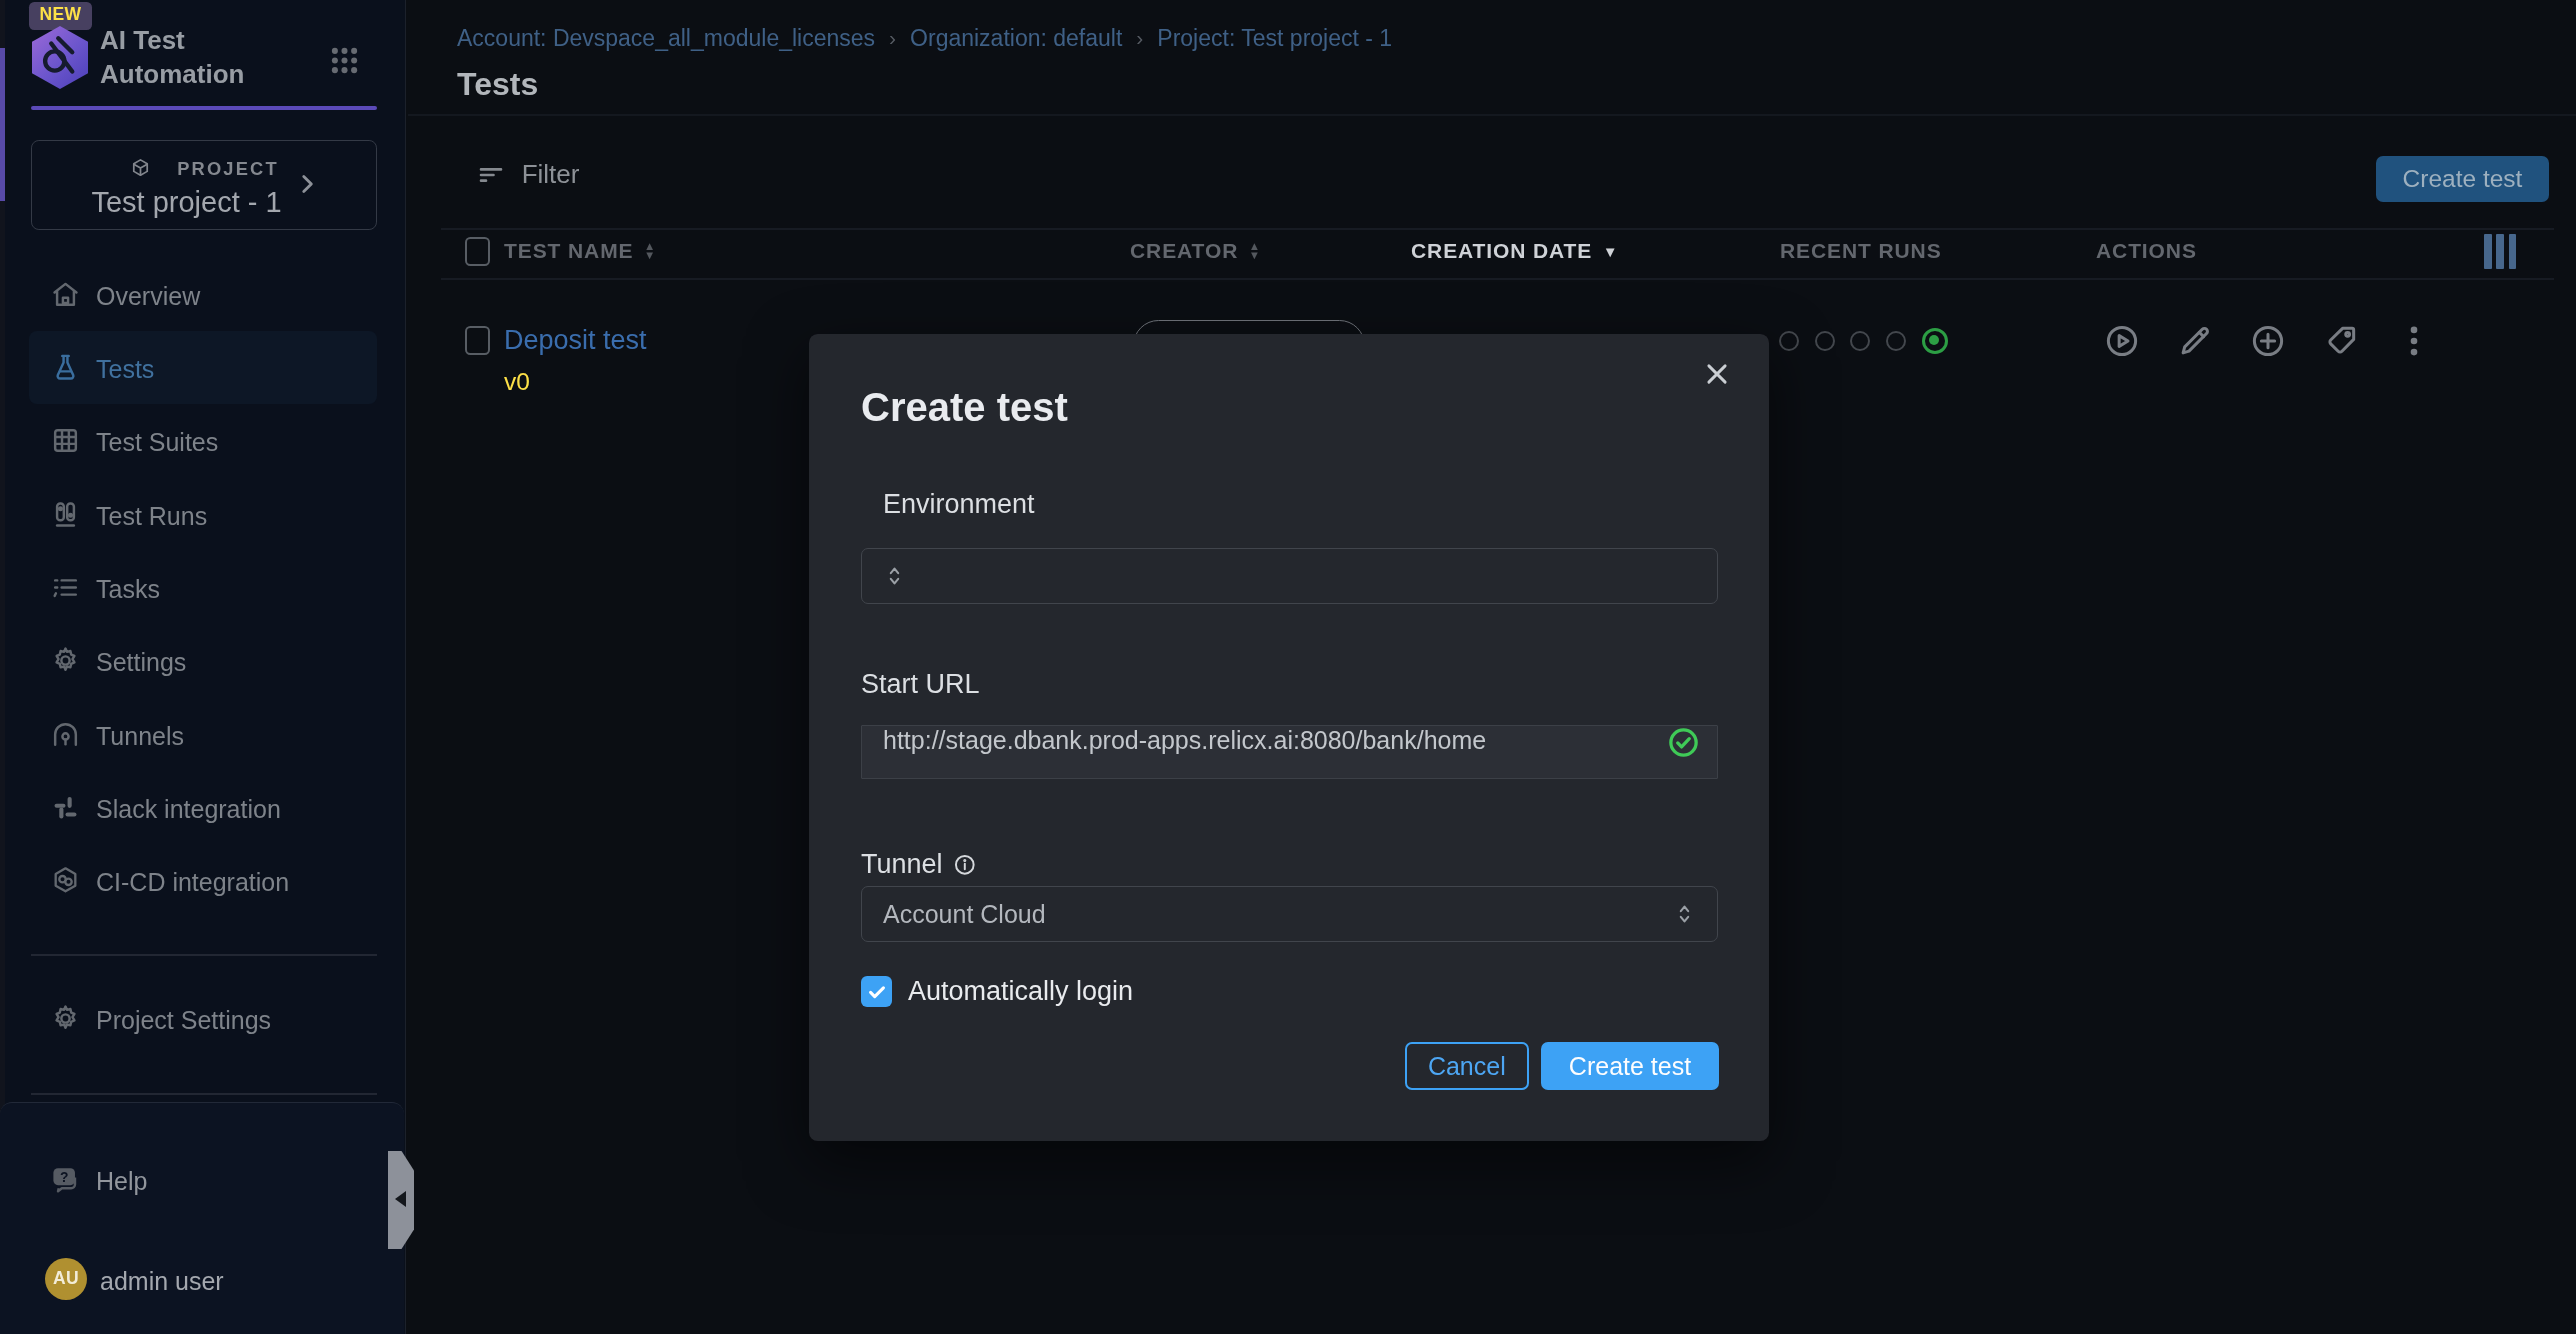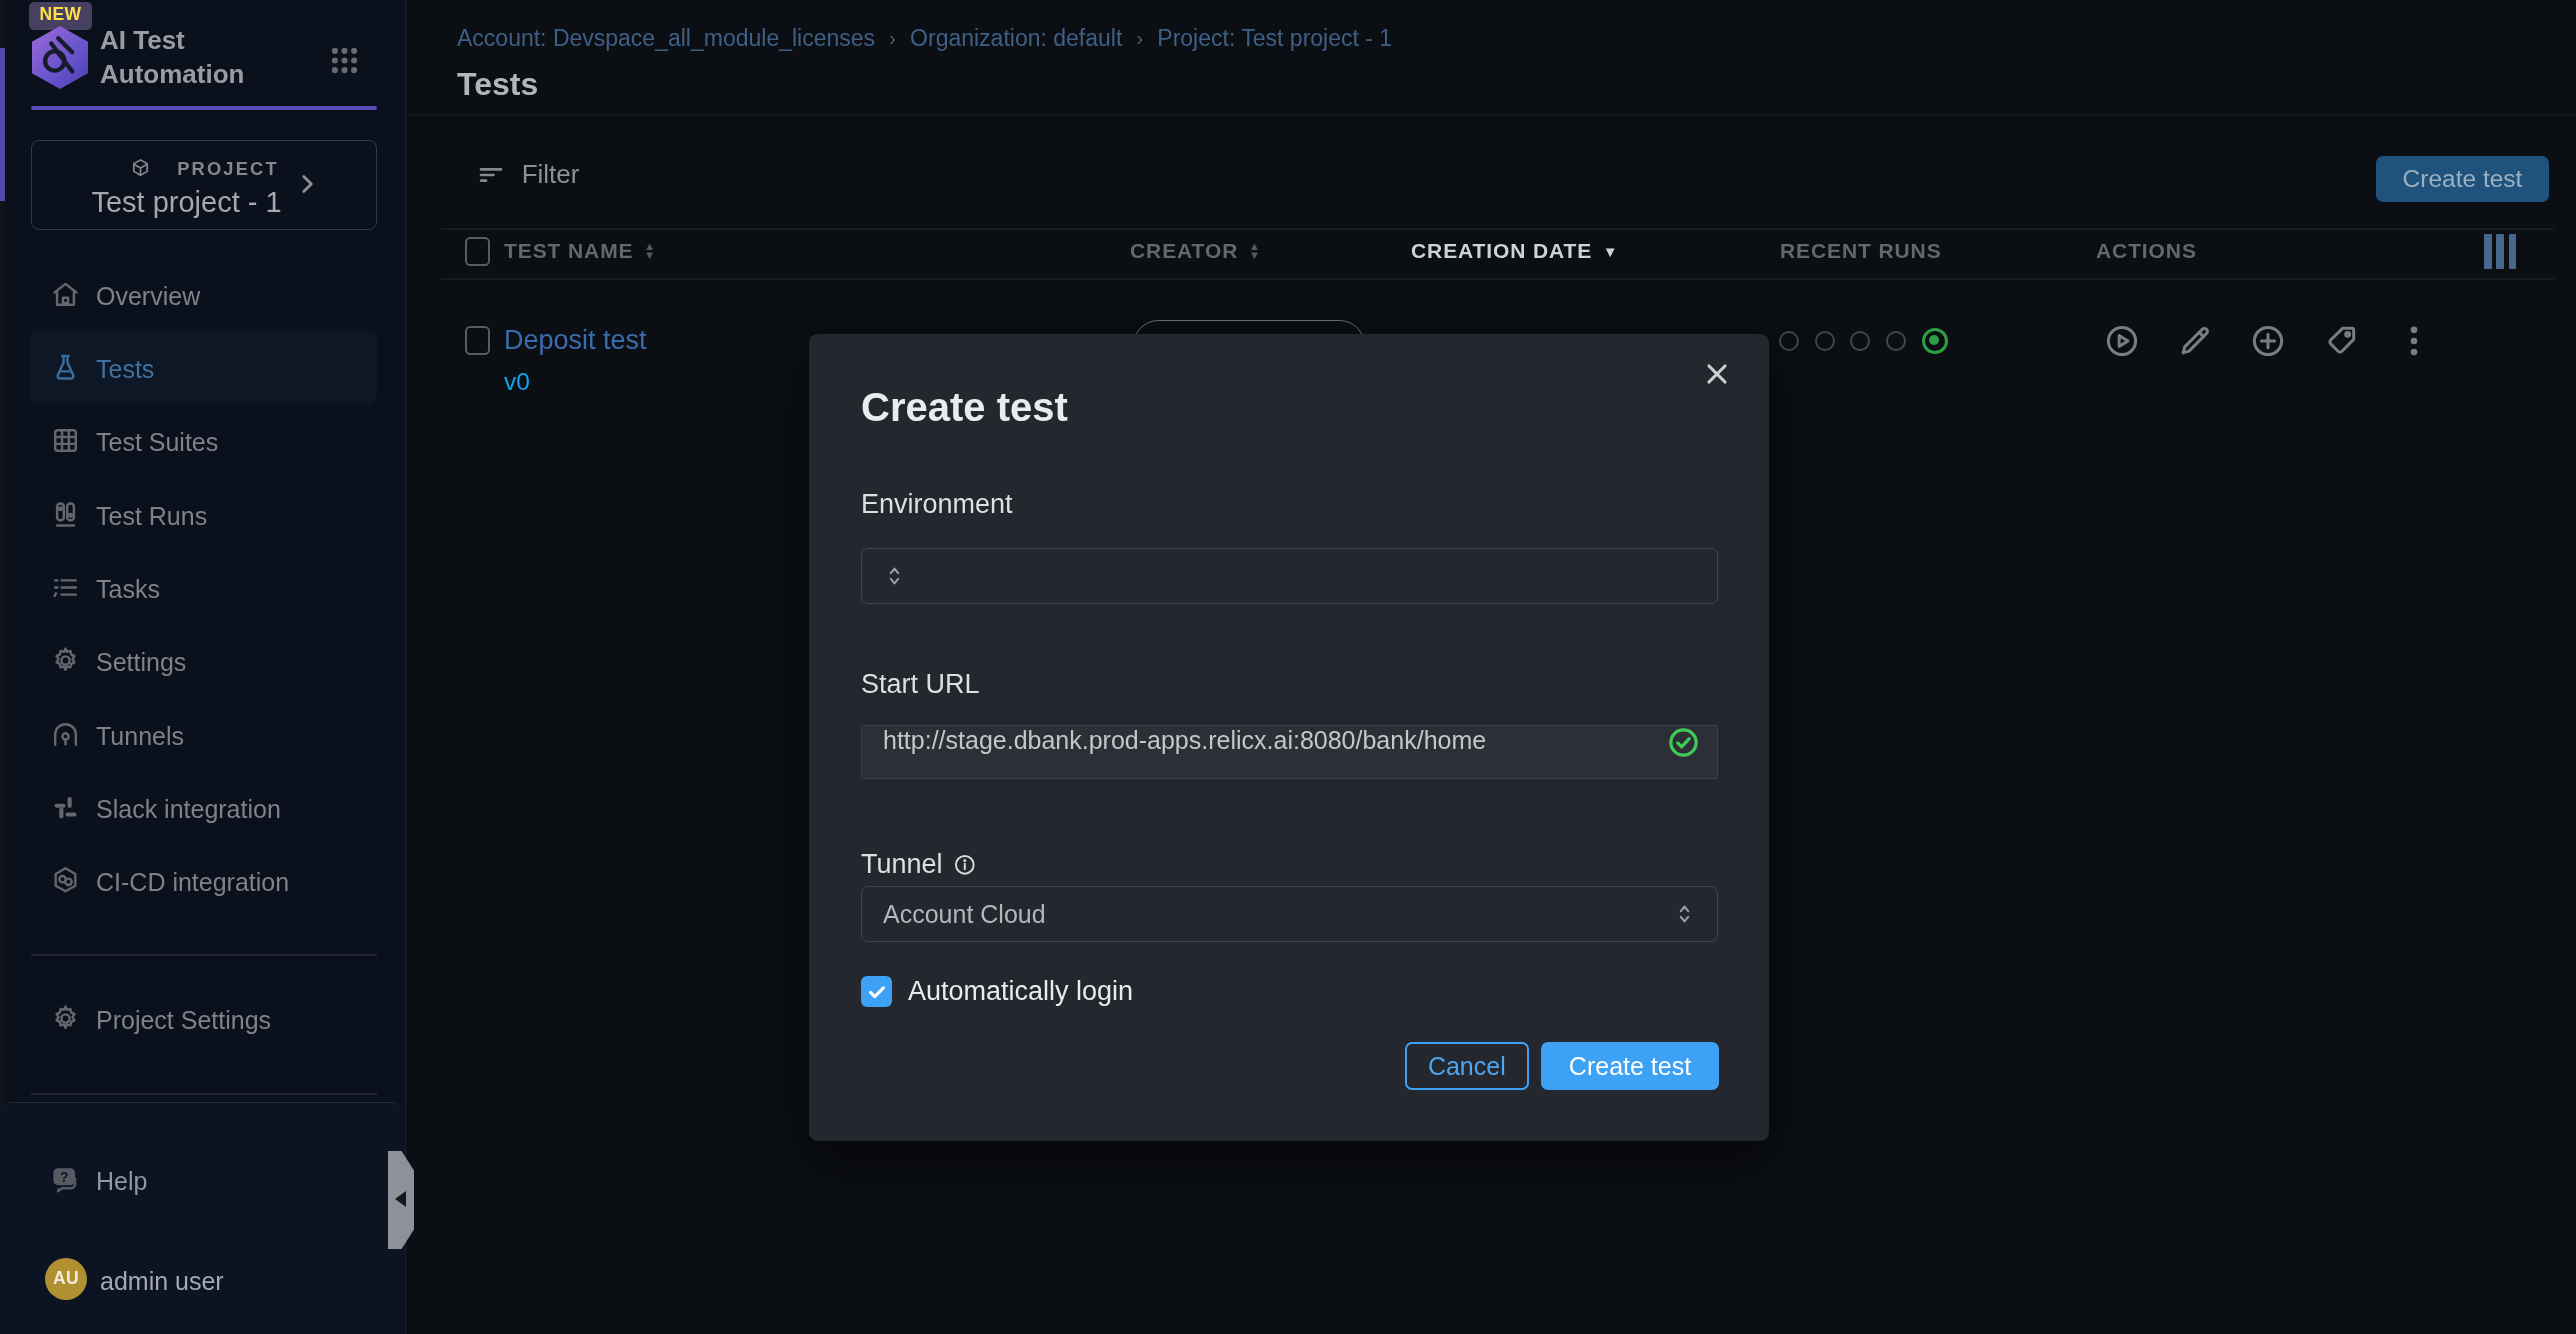--- a/index.html
+++ b/index.html
@@ -71,38 +71,38 @@
   #thead-border-bottom { left:441px; top:278px; width:2113px; height:1.7px; background:#171b23; }
   .th { position:absolute; top:239px; font-size:21px; font-weight:700; letter-spacing:0.9px; color:#63676e; display:flex; align-items:center; gap:10.5px; }
   .sort-stack { display:flex; flex-direction:column; line-height:8.7px; font-size:11.4px; color:#54585e; }
   .checkbox { position:absolute; width:24.5px; height:29px; border:2.2px solid #585d64; border-radius:5.2px; background:transparent; }
   #th-checkbox { left:465px; top:237px; }
   #col-columns-icon { left:2484px; top:234px; display:flex; gap:4.4px; cursor:pointer; }
   #col-columns-icon i { display:block; width:7.9px; height:35px; background:#47678c; border-radius:0.9px; }
 
   #row-checkbox { left:465px; top:326px; }
   #test-name { left:504px; top:325px; font-size:27px; color:#3a6dad; cursor:pointer; }
-  #test-version { left:504px; top:368px; font-size:24.5px; color:#0ea5e9; }
+  #test-version { left:504px; top:368px; font-size:24.5px; color:#fde047; }
   #creator-chip { left:1133px; top:320px; width:232px; height:51px; border:1.7px solid #6f737a; border-radius:26px; }
 
   #recent-runs { left:1779px; top:328px; display:flex; align-items:center; gap:15.7px; }
   .run-circle { width:20px; height:20px; border:2.6px solid #43474d; border-radius:50%; }
   .run-circle.passed { width:26px; height:26px; border:3.9px solid #2c9e44; position:relative; }
   .run-circle.passed::after { content:""; position:absolute; left:3.9px; top:3.9px; width:10.5px; height:10.5px; border-radius:50%; background:#2c9e44; }
 
   #action-icons { left:2103px; top:322px; display:flex; align-items:center; gap:35px; color:#797d84; }
   #action-icons .ai { cursor:pointer; }
 
   
   #modal { left:809px; top:334px; width:960px; height:807px; background:#24272d; border-radius:8.7px;
     box-shadow:0 21px 61px rgba(0,0,0,.55); z-index:10; }
   #modal-close { position:absolute; right:37px; top:24.5px; color:#caced3; cursor:pointer; }
   #modal-title { position:absolute; left:52px; top:51px; font-size:40px; font-weight:700; color:#e9ebef; }
   .m-label { position:absolute; left:52px; font-size:27px; font-weight:500; color:#dcdfe3; display:flex; align-items:center; gap:10.5px; }
-  #env-label { top:155px; }
+  #env-label { top:155px;margin-left:22px; }
   #url-label { top:335px; }
   #tunnel-label { top:515px; }
   .m-select { position:absolute; left:52px; width:857px; height:56px; border:1.7px solid #41454c; border-radius:7px;
     display:flex; align-items:center; padding:0 21px; cursor:pointer; }
   .m-select .sel-text { font-size:25px; color:#b3b7bd; flex:1; }
   .m-select .sel-chevrons { color:#9ba0a6; }
   #env-select { top:214px; }
   #tunnel-select { top:552px; }
   #url-input-wrap { position:absolute; left:52px; top:391px; width:857px; height:54px; background:#2c2f36;
     border:1.7px solid #3c4047; border-radius:1px; display:flex; align-items:flex-start; padding:0 17.5px 0 21px; }

